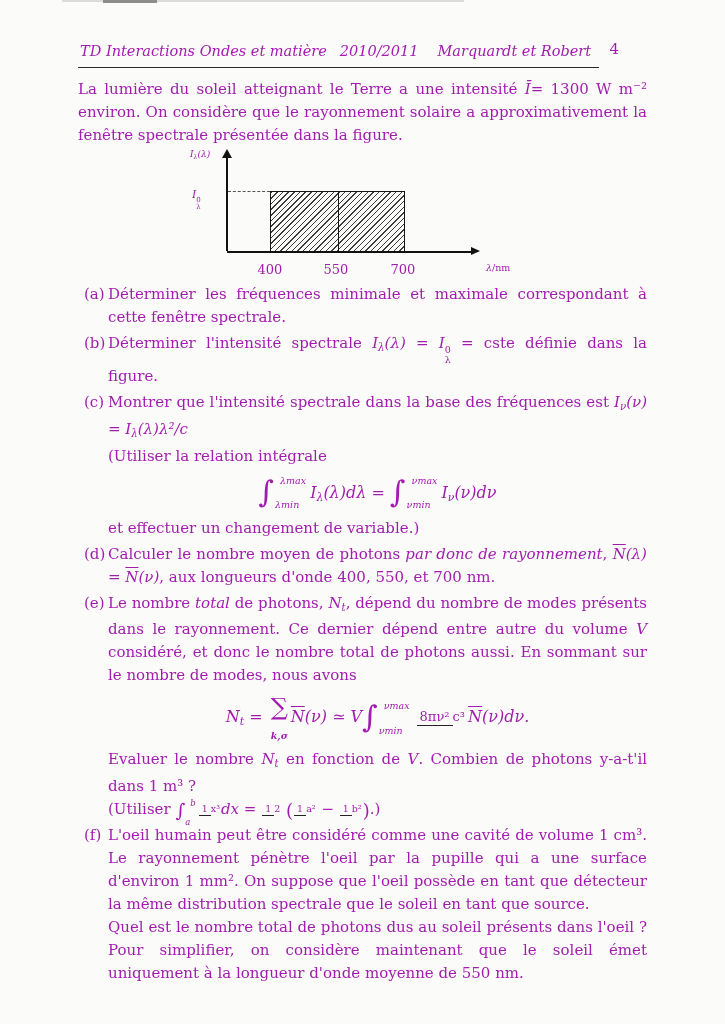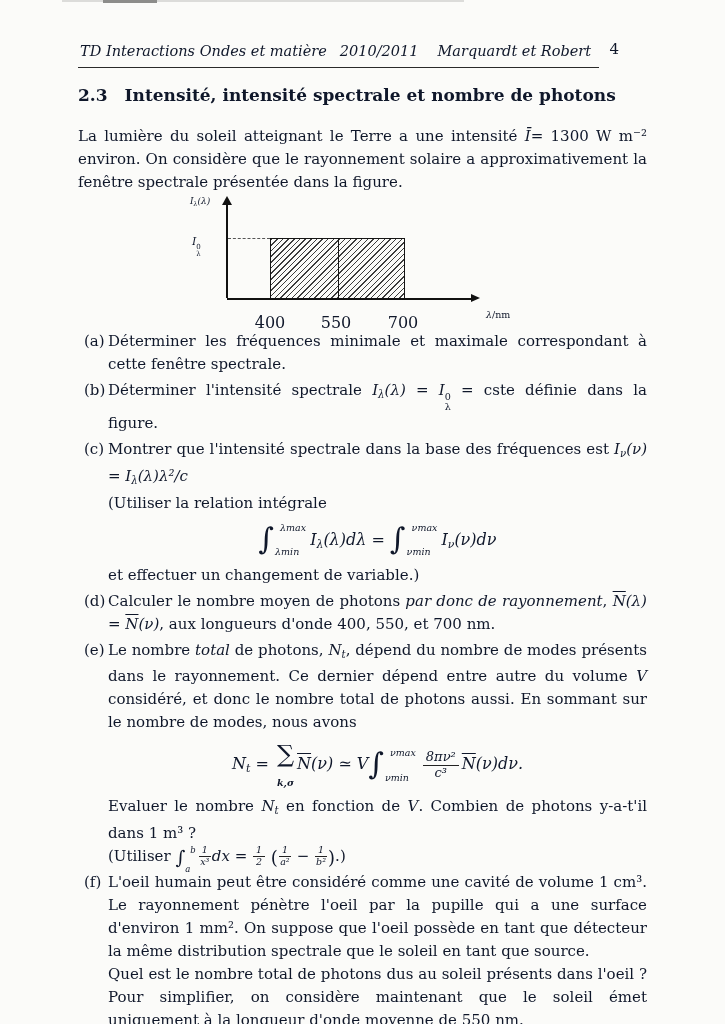--- a/index.html
+++ b/index.html
@@ -4,21 +4,21 @@
 <style>
   html,body{margin:0;padding:0;background:#eceae7;}
   .page{
     position:relative;
     width:725px;height:1024px;
     background:#fbfbf9;
     overflow:hidden;
     box-sizing:border-box;
     padding:40px 78px 0 78px;
     font-family:"DejaVu Serif","Liberation Serif",serif;
-    font-size:15px;line-height:23px;color:#0f172a;
+    font-size:15px;line-height:23px;color:#a21caf;
   }
   
   .scan-top{position:absolute;top:0;left:62px;width:402px;height:2px;background:#dcdcda;}
   .scan-top-dark{position:absolute;top:0;left:103px;width:54px;height:3px;background:#8d8d8b;}
 
   
   .header{position:relative;font-style:italic;font-size:14.5px;margin-bottom:10px;white-space:nowrap;}
   .hdr-line{display:inline-block;border-bottom:1.4px solid #2a2a2a;padding:0 8px 4px 2px;}
   .hdr-year{margin-left:13px;}
   .hdr-auth{margin-left:19px;}
@@ -39,21 +39,21 @@
   .fig-dash{position:absolute;left:150px;top:42px;width:42px;border-top:1.4px dashed #555;}
   .fig-yvalue{position:absolute;left:114px;top:34px;font-size:11px;}
   .fig-rect{position:absolute;left:192px;top:42px;width:133px;height:60px;
     border:1.2px solid #151515;
     background:repeating-linear-gradient(135deg,#3c3c3c 0 1px,rgba(255,255,255,0) 1px 4px);}
   .fig-div{position:absolute;left:50%;top:0;bottom:0;width:1px;background:#151515;}
   .fig-xaxis{position:absolute;left:149px;top:102px;width:246px;height:1.5px;background:#111;}
   .fig-xarrow{position:absolute;left:393px;top:97.5px;width:0;height:0;
     border-top:4.5px solid transparent;border-bottom:4.5px solid transparent;border-left:9px solid #111;}
   .fig-xlabel{position:absolute;left:408px;top:107px;font-size:9.5px;}
-  .fig-tick{position:absolute;top:115px;width:34px;text-align:center;font-size:16px;}
+  .fig-tick{position:absolute;top:109px;width:34px;text-align:center;font-size:13px;}
   .tick0{left:175px;} .tick1{left:241px;} .tick2{left:308px;}
 
   
   .items{margin-top:6px;}
   .item{display:flex;margin:2px 0 3px 0;}
   .ilbl{flex:0 0 30px;padding-left:6px;box-sizing:border-box;}
   .ibody{flex:1;min-width:0;}
   .ibody p{margin:0;text-align:justify;}
 
   
@@ -64,43 +64,40 @@
   .bigint{font-size:30px;vertical-align:middle;display:inline-block;transform:translateY(-1px);}
   .minint{font-size:19px;vertical-align:middle;}
   .stk{display:inline-flex;flex-direction:column;align-items:center;line-height:1;}
   .ilim{font-size:9.5px;font-style:italic;height:34px;justify-content:space-between;
     vertical-align:middle;margin:0 4px 0 1px;align-items:flex-start;gap:10px;}
   .ilim .stk-t{margin-left:5px;}
   .ilim.sm{height:21px;font-size:8.5px;margin:0 2px 0 0;}
   .sumst{vertical-align:middle;margin:0 3px;}
   .sumst .stk-t{font-size:24px;}
   .sumst .stk-b{font-size:9.5px;font-style:italic;margin-top:12px;font-weight:bold;}
-  .frac{display:inline-flex;flex-direction:column;align-items:center;vertical-align:middle;
-    line-height:1.15;font-style:italic;}
+  .frac{display:inline-flex;flex-direction:row;align-items:flex-start;vertical-align:middle;
+    line-height:1.15;}
   .fr-n{border-bottom:1px solid #222;padding:0 3px;}
   .dfrac{font-size:13px;margin:0 3px;}
   .tfrac{font-size:9.5px;margin:0 1px;}
   .bigp{font-size:18px;vertical-align:middle;}
   .ss{font-size:64%;vertical-align:-0.5em;line-height:1.05;align-items:flex-start;}
 </style>
 </head>
 <body>
 
 <div class="page">
   <div class="scan-top"></div>
   <div class="scan-top-dark"></div>
 
   <div class="header">
     <span class="hdr-line"><span>TD Interactions Ondes et matière</span><span class="hdr-year">2010/2011</span><span class="hdr-auth">Marquardt et Robert</span></span>
     <span class="pagenum">4</span>
   </div>
 
-  <div class="section">
-    <span class="num">2.3</span><span>Intensité, intensité spectrale et nombre de photons</span>
-  </div>
 
   <p class="intro">La lumière du soleil atteignant le Terre a une intensité <span class="it">Ī</span>= 1300 W m⁻² environ. On considère que le rayonnement solaire a approximativement la fenêtre spectrale présentée dans la figure.</p>
 
   <div class="figure">
     <span class="fig-ylabel"><span class="it">I</span><span class="it vsb">λ</span><span class="it">(λ)</span></span>
     <div class="fig-yarrow"></div>
     <div class="fig-yaxis"></div>
     <div class="fig-dash"></div>
     <span class="fig-yvalue"><span class="it">I</span><span class="stk ss">
           <span class="stk-t">0</span>

